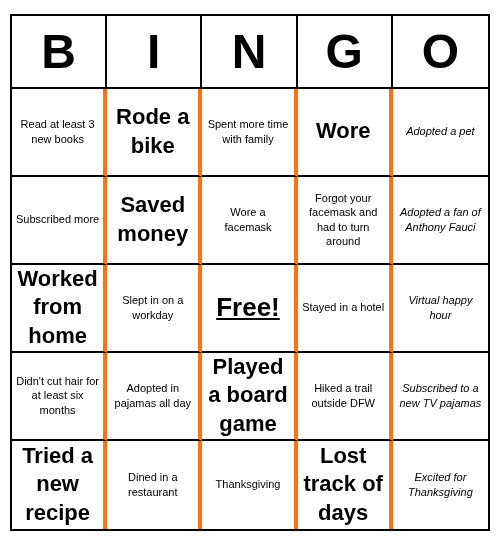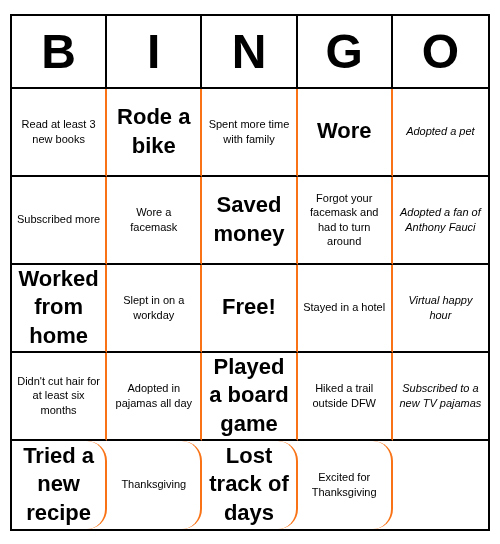--- a/index.html
+++ b/index.html
@@ -32,77 +32,78 @@
     }
     .bingo-letter:last-child {
       border-right: none;
     }
     .bingo-grid {
       display: grid;
       grid-template-columns: repeat(5, 1fr);
       grid-template-rows: repeat(5, 88px);
     }
     .bingo-cell {
-      border-right: 2px solid #f97316;
+      border-right: 4px solid #f97316;
       border-bottom: 2px solid #000;
       display: flex;
       justify-content: center;
       align-items: center;
       text-align: center;
       padding: 4px;
       font-size: 11px;
       line-height: 1.3;
     }
     .bingo-cell:nth-child(5n) {
       border-right: none;
       font-style: italic;
     }
     .bingo-cell:nth-child(n+21) {
       border-bottom: none;
-      border-radius: 20px;
     }
     .bingo-cell.large-text {
       font-size: 22px;
       font-weight: bold;
     }
     .bingo-cell.free {
-      font-size: 22px;
+      font-size: 26px;
       font-weight: bold;
+      text-decoration: underline;
     }
   </style>
 </head>
 <body>
 
 <div class="bingo-card">
   <div class="bingo-header">
   <div class="bingo-letter">B</div>
       <div class="bingo-letter">I</div>
       <div class="bingo-letter">N</div>
       <div class="bingo-letter">G</div>
       <div class="bingo-letter">O</div>
     </div>
   <div class="bingo-grid">
   <div class="bingo-cell">Read at least 3 new books</div>
       <div class="bingo-cell large-text">Rode a bike</div>
       <div class="bingo-cell">Spent more time with family</div>
       <div class="bingo-cell large-text">Wore</div>
       <div class="bingo-cell">Adopted a pet</div>
       <div class="bingo-cell">Subscribed more</div>
+      <div class="bingo-cell large-text">Saved money</div>
       <div class="bingo-cell">Wore a facemask</div>
-      <div class="bingo-cell large-text">Saved money</div>
       <div class="bingo-cell">Forgot your facemask and had to turn around</div>
       <div class="bingo-cell">Adopted a fan of Anthony Fauci</div>
       <div class="bingo-cell large-text">Worked from home</div>
       <div class="bingo-cell">Slept in on a workday</div>
       <div class="bingo-cell free">Free!</div>
       <div class="bingo-cell">Stayed in a hotel</div>
       <div class="bingo-cell">Virtual happy hour</div>
       <div class="bingo-cell">Didn't cut hair for at least six months</div>
       <div class="bingo-cell">Adopted in pajamas all day</div>
       <div class="bingo-cell large-text">Played a board game</div>
       <div class="bingo-cell">Hiked a trail outside DFW</div>
       <div class="bingo-cell">Subscribed to a new TV pajamas</div>
       <div class="bingo-cell large-text">Tried a new recipe</div>
+      <div class="bingo-cell">Dined in a restaurant</div>
       <div class="bingo-cell">Thanksgiving</div>
       <div class="bingo-cell large-text">Lost track of days</div>
       <div class="bingo-cell">Excited for Thanksgiving</div>
     </div>
 </div>
 
 </body></html>

